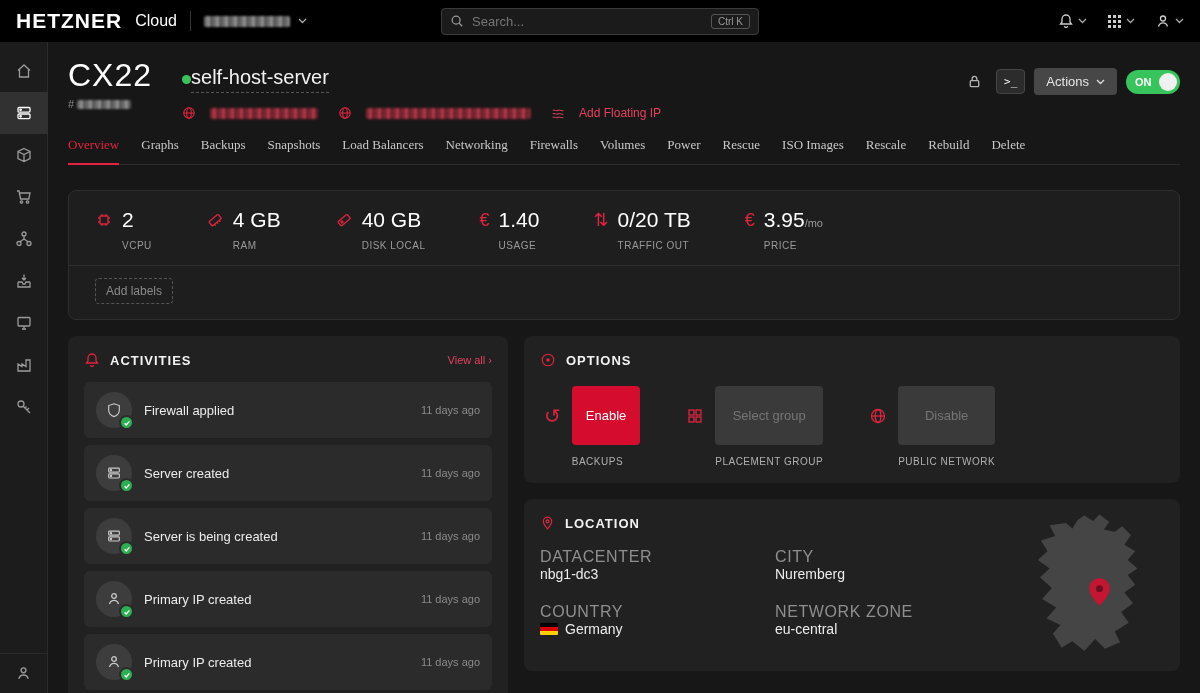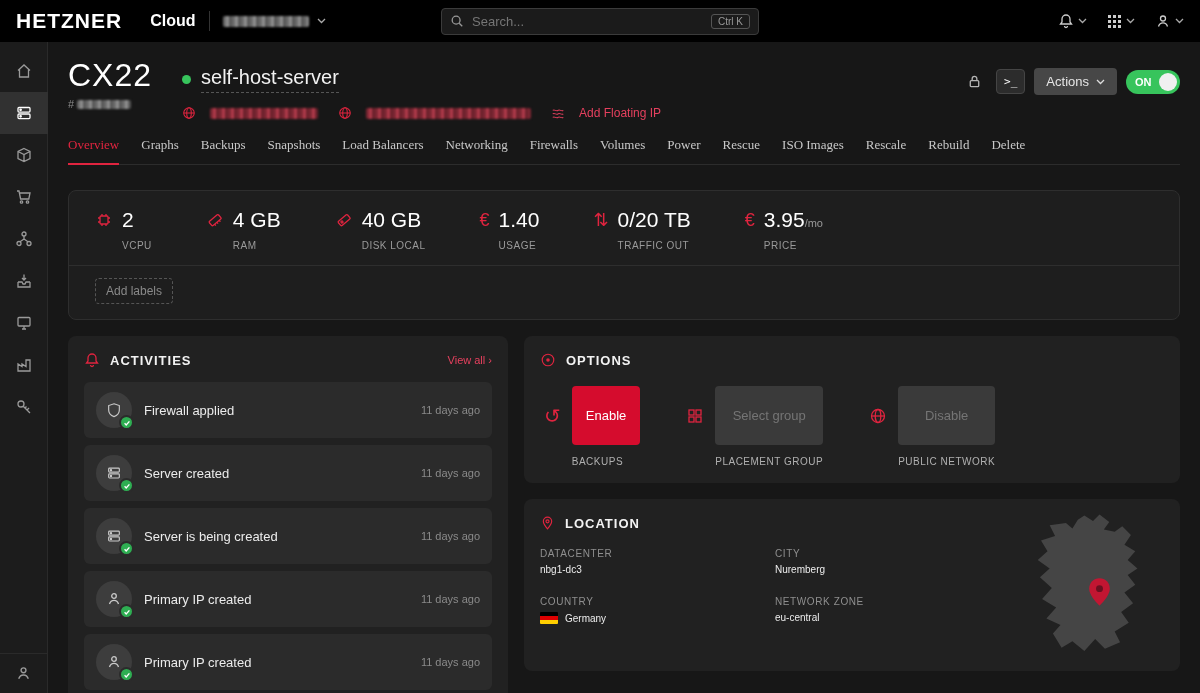--- a/index.html
+++ b/index.html
@@ -4,21 +4,21 @@
 <style>
   * { box-sizing: border-box; margin: 0; padding: 0; }
   html,body { width:1200px; height:693px; overflow:hidden; }
   body { background:#171717; color:#ececec; font-family:"Liberation Sans",sans-serif; }
   svg { display:block; }
 
   
   .topbar { height:42px; background:#000; display:flex; align-items:center; padding:0 16px; gap:16px; }
   .tb-left { display:flex; align-items:center; gap:13px; flex:1; min-width:0; }
   .logo { font-size:21px; font-weight:800; letter-spacing:1px; color:#fff; }
-  .product { font-size:16px; color:#fff; font-weight:700;margin-left:15px; }
+  .product { font-size:16px; color:#fff; font-weight:400; }
   .vdiv { width:1px; height:20px; background:#333; }
   .project-sel { display:flex; align-items:center; gap:8px; cursor:pointer; }
   .redact { display:inline-block; height:11px; border-radius:2px;
     background:repeating-linear-gradient(90deg,#6b6b6b 0 3px,#8f8f8f 3px 6px,#575757 6px 9px);
     filter:blur(1.3px); }
   .redact.red { background:repeating-linear-gradient(90deg,#7c2733 0 3px,#b03a4a 3px 6px,#6b212c 6px 9px); }
   .search { width:318px; height:27px; background:#1b1b1b; border:1px solid #3b3b3b; border-radius:4px;
     display:flex; align-items:center; gap:8px; padding:0 8px; }
   .search input { flex:1; background:transparent; border:0; outline:0; color:#ddd; font-size:13px; font-family:inherit; min-width:0; }
   kbd.shortcut { border:1px solid #555; border-radius:3px; padding:1px 6px; font-size:10px; color:#999; font-family:inherit; }
@@ -32,21 +32,21 @@
   .side-item { width:48px; height:42px; display:flex; align-items:center; justify-content:center; color:#9a9a9a; cursor:pointer; }
   .side-item.active { background:#313131; color:#fff; }
   .side-bottom { margin-top:auto; border-top:1px solid #2a2a2a; width:48px; height:40px; display:flex; align-items:center; justify-content:center; color:#9a9a9a; cursor:pointer; }
   main { flex:1; padding:16px 20px 0; overflow:hidden; }
 
   
   .server-header { display:flex; align-items:flex-start; }
   .sh-type-block { margin-right:30px; }
   .sh-type { font-size:32px; color:#fff; letter-spacing:1px; line-height:1.1; }
   .sh-id { margin-top:5px; display:flex; align-items:center; gap:3px; color:#8a8a8a; font-size:11px; }
-  .sh-name-row { display:flex; align-items:center; gap:10px; padding-top:8px; }
+  .sh-name-row { display:flex; align-items:center; padding-top:8px; }
   .status-dot { width:9px; height:9px; border-radius:50%; background:#37c45c; flex-shrink:0; }
   .sh-name { font-size:20px; color:#f2f2f2; border-bottom:1px dashed #555; padding-bottom:3px; }
   .sh-ip-row { display:flex; align-items:center; gap:20px; margin-top:13px; }
   .ip-item { display:flex; align-items:center; gap:14px; }
   .link-red { color:#e5405e; font-size:12px; cursor:pointer; }
   .sh-actions { margin-left:auto; display:flex; align-items:center; gap:9px; padding-top:10px; }
   .icon-btn { width:26px; height:26px; display:flex; align-items:center; justify-content:center; color:#b5b5b5; cursor:pointer; }
   .btn-console { background:#2c2c2c; border:1px solid #454545; border-radius:4px; color:#fff;
     font-family:"DejaVu Sans Mono",monospace; font-size:11px; padding:5px 7px; cursor:pointer; }
   .btn-actions { background:#474747; border:0; border-radius:4px; color:#e6e6e6; font-size:13px;
@@ -92,22 +92,22 @@
   .options-row { display:flex; gap:46px; margin-top:18px; padding-left:4px; }
   .option { display:grid; grid-template-columns:auto auto; column-gap:11px; row-gap:11px; align-items:center; }
   .option-icon { color:#e0243f; font-size:20px; line-height:1; }
   .btn { border-radius:4px; font-size:13px; padding:22px 14px; border:0; font-family:inherit; cursor:pointer; }
   .btn-primary { background:#d50c2d; color:#fff; }
   .btn-disabled { background:#3a3a3a; color:#757575; cursor:default; }
   .option-label { grid-column:2; font-size:10px; color:#b0b0b0; letter-spacing:.5px; white-space:nowrap; }
 
   .location-card { margin-top:16px; position:relative; min-height:172px; }
   .loc-grid { display:grid; grid-template-columns:235px 235px; row-gap:21px; margin-top:17px; }
-  .loc-label { font-size:10px; color:#8f8f8f; letter-spacing:.6px; }
-  .loc-value { margin-top:5px; font-size:10px; color:#ececec; display:flex; align-items:center; gap:7px; }
+  .loc-label { font-size:16px; color:#8f8f8f; letter-spacing:.6px; }
+  .loc-value { font-size:14px; color:#ececec; display:flex; align-items:center; gap:7px; }
   .flag { width:18px; height:12px; display:flex; flex-direction:column; border-radius:1px; overflow:hidden; flex-shrink:0; }
   .flag div { flex:1; }
   .flag .f-black { background:#000; } .flag .f-red { background:#d00; } .flag .f-gold { background:#ffce00; }
   .map { position:absolute; right:22px; top:12px; }
 </style>
 </head>
 <body>
 
 <header class="topbar">
   <div class="tb-left">

